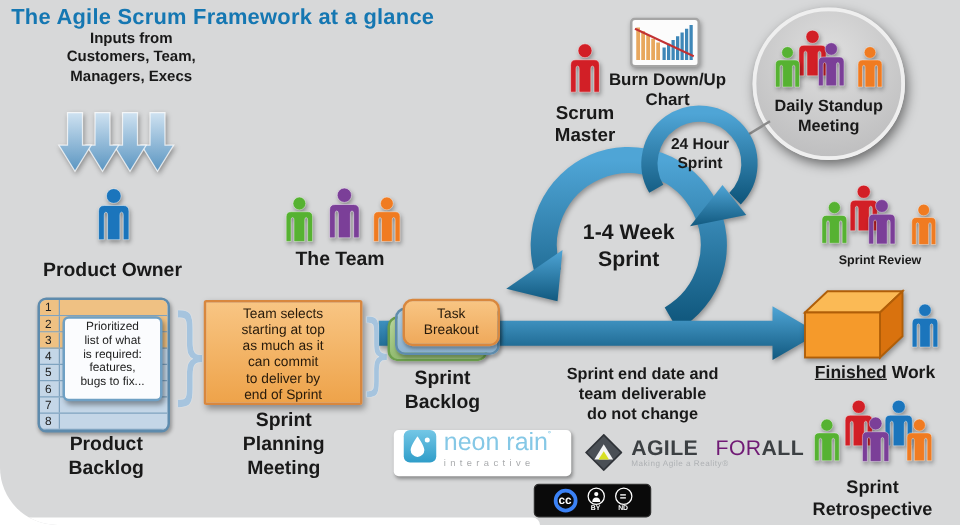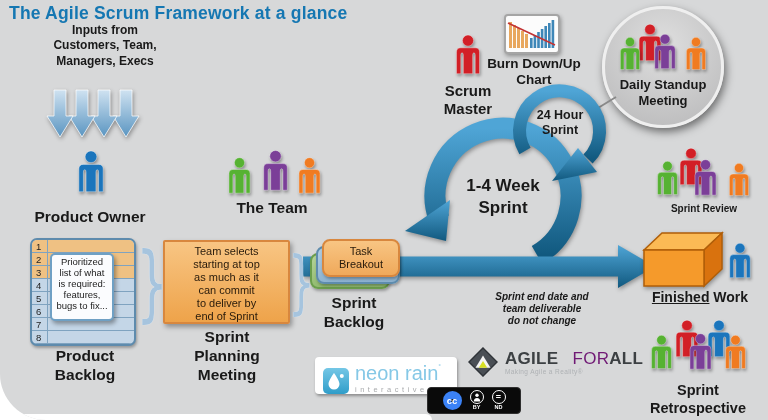--- a/index.html
+++ b/index.html
@@ -23,21 +23,21 @@
 
   .chartbox { left:504px; top:14px; }
   .backlog { left:30px; top:238px; width:106px; height:108px; border:2px solid #5E8BAD;
       border-radius:7px; overflow:hidden; background:#C4D6E7; box-sizing:border-box;
       box-shadow:1px 2px 3px rgba(0,0,0,.3); }
   .b-row { height:13px; box-sizing:border-box; border-bottom:1px solid #7FA3C0;
       display:flex; align-items:center; font-size:9.5px; color:#222; }
   .b-row.or { background:#EFC183; }
   .b-num { width:16px; align-self:stretch; display:flex; align-items:center;
       padding-left:4px; border-right:1px solid #7FA3C0; box-sizing:border-box; }
-  .backlog-note { left:50px; top:253px; width:64px; height:68px; background:#FBFCFE;
+  .backlog-note { left:50px; top:253px; width:80px; height:68px; background:#FBFCFE;
       border:2px solid #6FA0C4; border-radius:5px; box-shadow:2px 3px 4px rgba(0,0,0,.35);
       font-size:9.5px; line-height:1.15; padding-top:2px; color:#222; }
   .brace { position:absolute; color:#A6C4DE; transform:scaleX(.6); transform-origin:left top;
       font-family:"DejaVu Sans",sans-serif; text-shadow:0 0 1px #fff; }
   .callout { left:163px; top:240px; width:127px; height:84px;
       background:linear-gradient(180deg,#F8C583,#EEA34A); border:2px solid #D8873E;
       border-radius:2px; box-shadow:2px 3px 5px rgba(0,0,0,.35); font-size:11px;
       line-height:1.18; padding-top:3px; }
   .card { position:absolute; border-radius:8px; box-shadow:1px 2px 3px rgba(0,0,0,.3);
       box-sizing:border-box; }
@@ -46,39 +46,39 @@
   .card-blue { left:316px; top:246px; width:84px; height:38px;
       background:linear-gradient(180deg,#B2CEE3,#8DB3D1); border:2px solid #5E8CAD; }
   .card-task { left:322px; top:239px; width:78px; height:38px;
       background:linear-gradient(180deg,#F8C583,#EFA95B); border:2px solid #D8873E;
       font-size:11px; line-height:1.2; display:flex; align-items:center; justify-content:center;
       text-align:center; white-space:pre-line; color:#271a0b; }
 
   .fin-underline { text-decoration:underline; }
 
   .nr { left:315px; top:344px; width:142px; height:37px; background:#fff; border-radius:4px;
-      box-shadow:1px 2px 3px rgba(0,0,0,.35); display:flex; align-items:flex-end; gap:6px;
-      padding:0 8px; box-sizing:border-box;margin-top:13px; }
+      box-shadow:1px 2px 3px rgba(0,0,0,.35); display:flex; align-items:flex-start; gap:6px;
+      padding:0 8px; box-sizing:border-box; }
   .nr-icon { width:26px; height:26px; border-radius:5px; flex:0 0 26px;
       background:linear-gradient(180deg,#74C7E6,#2F9DC9); display:flex; align-items:center;
       justify-content:center; }
   .nr-name { color:#85C8E6; font-size:20px; line-height:1; }
   .nr-mark { color:#85C8E6; font-size:8px; vertical-align:top; }
   .nr-sub { color:#A9ABAD; font-size:7.5px; letter-spacing:3.5px; margin-top:1px; }
 
   .afa { left:468px; top:347px; display:flex; align-items:center; gap:7px; position:absolute; }
   .afa-row { font-size:17px; letter-spacing:.3px; line-height:1; }
   .afa-b { font-weight:bold; color:#3C4043; }
   .afa-l { font-weight:normal; color:#701a75;margin-left:14px; }
   .afa-tag { font-size:6.5px; color:#AEB1B4; margin-top:1px; letter-spacing:.4px; }
 
   .cc { left:427px; top:387px; width:94px; height:27px; background:#0A0A0A; border-radius:4px;
       display:flex; align-items:center; justify-content:center; gap:8px;
       border:1px solid #2e2e2e; box-sizing:border-box; }
-  .cc-big { width:19px; height:19px; border:8px solid #3b82f6; border-radius:50%; color:#fff;
+  .cc-big { width:19px; height:19px; border:3px solid #3b82f6; border-radius:50%; color:#fff;
       font-weight:bold; font-size:9.5px; display:flex; align-items:center; justify-content:center;
       box-sizing:border-box; }
   .cc-item { display:flex; flex-direction:column; align-items:center; color:#fff; }
   .cc-sm { width:14px; height:14px; border:1.5px solid #fff; border-radius:50%;
       display:flex; align-items:center; justify-content:center; box-sizing:border-box; }
   .cc-sub { font-size:5.5px; line-height:1; margin-top:1px; font-weight:bold; }
   .cc-eq { color:#fff; font-size:9px; font-weight:bold; line-height:1; }
 
   .bottom-white { left:0; top:414px; width:432px; height:6px; background:#fff;
       border-top-right-radius:6px; }
@@ -189,21 +189,21 @@
     </g>
     <line x1="4" y1="9" x2="51" y2="31" stroke="#C23233" stroke-width="1.6"></line>
   </svg>
   <div class="lbl" style="left:477px;top:56px;width:114px;font-size:13.5px;">Burn Down/Up
 Chart</div>
 
   <div class="lbl" style="left:524px;top:108px;width:72px;font-size:12.5px;">24 Hour
 Sprint</div>
   <div class="lbl" style="left:447px;top:175px;width:112px;font-size:17px;line-height:1.3;">1-4 Week
 Sprint</div>
-  <div class="lbl" style="left:434px;top:291px;width:216px;font-size:10px;font-style:italic;">Sprint end date and
+  <div class="lbl" style="left:406px;top:291px;width:216px;font-size:13px;">Sprint end date and
 team deliverable
 do not change</div>
 
   <div class="abs" style="left:646px;top:143px;width:118px;height:62px;">
     <svg class="person" style="left:28px;top:0;" width="34" height="48" viewBox="0 0 100 112">
       <use href="#person-shape" stroke="rgba(255,255,255,.5)" stroke-width="2" fill="#D21F26"></use>
       </svg>
     <svg class="person" style="left:6px;top:14px;" width="31" height="43" viewBox="0 0 100 112">
       <use href="#person-shape" stroke="rgba(255,255,255,.5)" stroke-width="2" fill="#56B232"></use>
       </svg>

